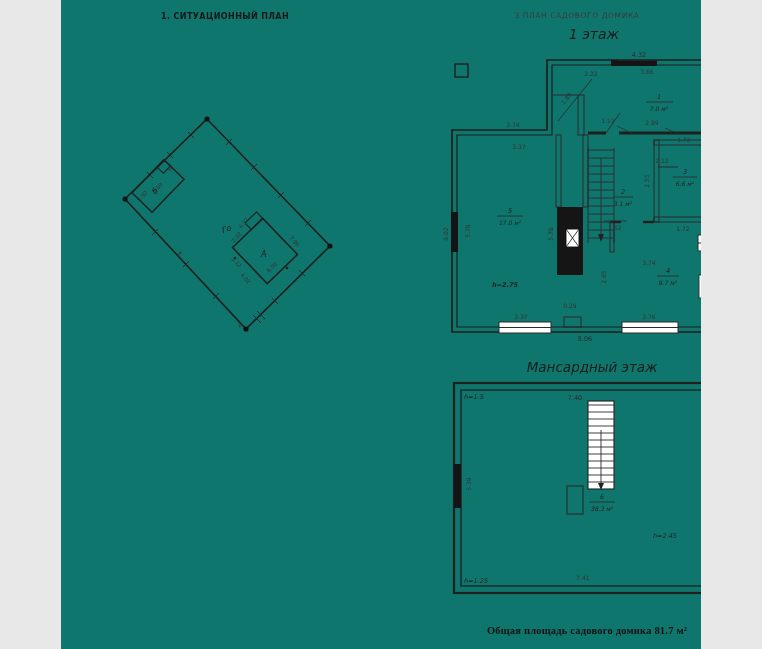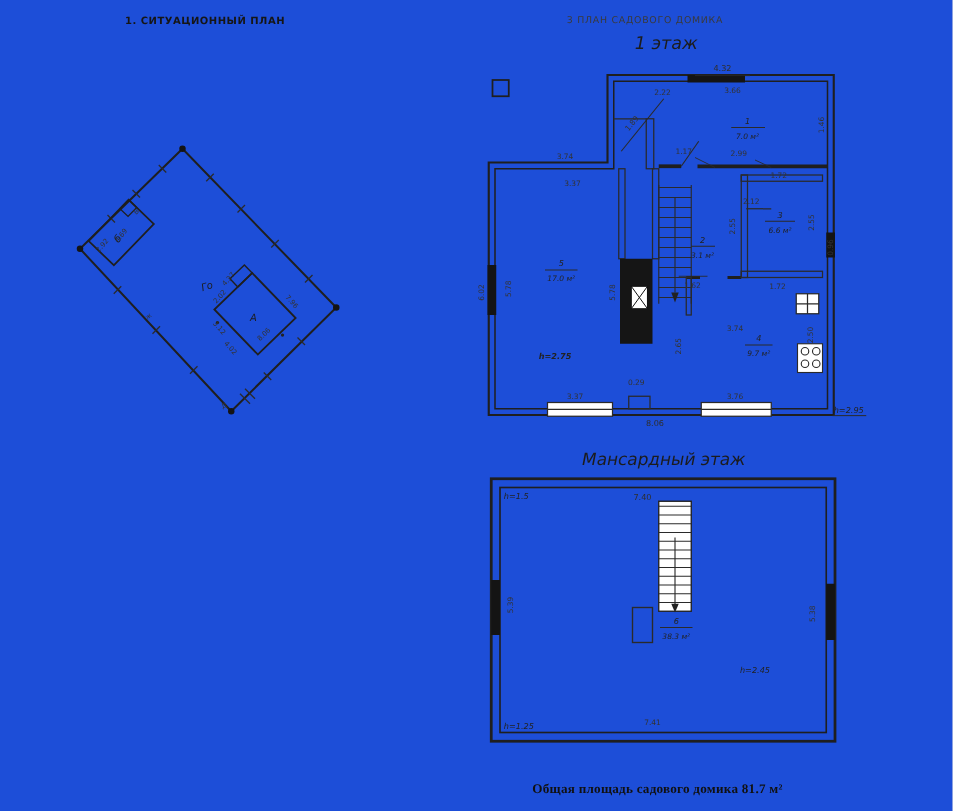--- a/index.html
+++ b/index.html
@@ -1,18 +1,18 @@
 <!DOCTYPE html>
 <html><head>
 <meta charset="utf-8">
 <style>
   html,body{margin:0;padding:0;background:#e8e8e8;}
   .page{
-    width:762px;height:649px;position:relative;margin:0 auto;
-    background:#1d4ed8;overflow:hidden;
+    width:640px;height:649px;position:relative;margin:0 auto;
+    background:#0f766e;overflow:hidden;
     font-family:"DejaVu Sans","Liberation Sans",sans-serif;
   }
   svg{position:absolute;left:0;top:0;}
   svg text{fill:#2b2b2b;}
   .title{fill:#161616;font-weight:bold;letter-spacing:.4px;}
   .subtitle{fill:#3a3a3a;letter-spacing:.6px;}
   .floor-title{fill:#1c1c1c;font-style:italic;}
   .dim{font-size:6px;fill:#333;}
   .dim-lg{font-size:6.5px;fill:#2e2e2e;}
   .room-num{font-size:6.5px;font-style:italic;fill:#222;}

